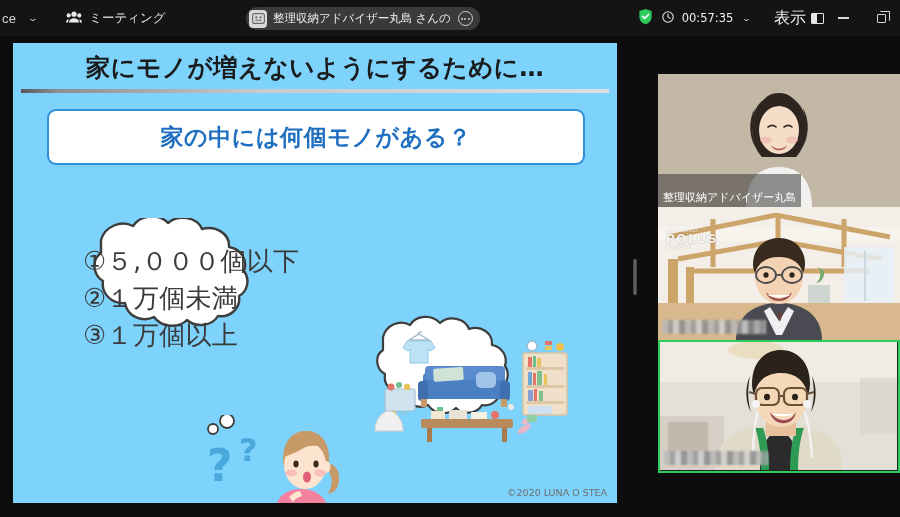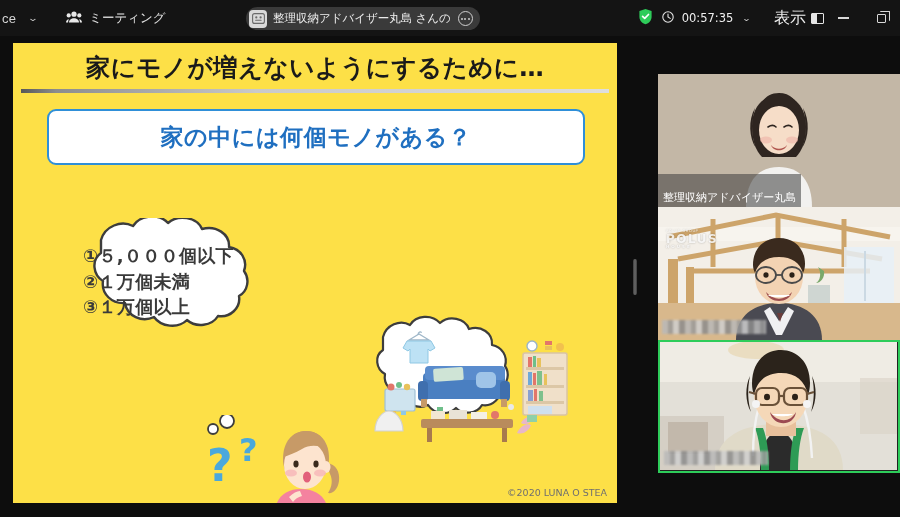--- a/index.html
+++ b/index.html
@@ -107,21 +107,21 @@
 
   
   .stage {
     position: absolute; left: 0; top: 36px;
     width: 628px; height: 481px;
     background: #0d0d0d;
   }
   .slide {
     position: absolute; left: 13px; top: 7px;
     width: 604px; height: 460px;
-    background: #fde047;
+    background: #7dd3fc;
     overflow: hidden;
   }
   .slide-title {
     position: absolute; left: 0; top: 8px; width: 604px;
     text-align: center;
     font-size: 24.5px; font-weight: 700; color: #1a1a1a;
     letter-spacing: .5px;
     font-family: "DejaVu Sans", sans-serif;
   }
   .title-rule {
@@ -142,21 +142,21 @@
     font-family: "DejaVu Sans", sans-serif;
   }
 
   
   .cloud-left {
     position: absolute; left: 42px; top: 175px;
     width: 310px; height: 150px;
   }
   .choices {
     position: absolute; left: 70px; top: 200px;
-    font-size: 18px; font-weight: 700; color: #3a3a3a;
+    font-size: 26px; font-weight: 400; color: #3a3a3a;
     line-height: 1.42;
     font-family: "DejaVu Sans", sans-serif;
     white-space: nowrap;
   }
   .choices div { letter-spacing: .3px; }
 
   
   .cloud-right {
     position: absolute; left: 332px; top: 268px;
     width: 250px; height: 152px;

